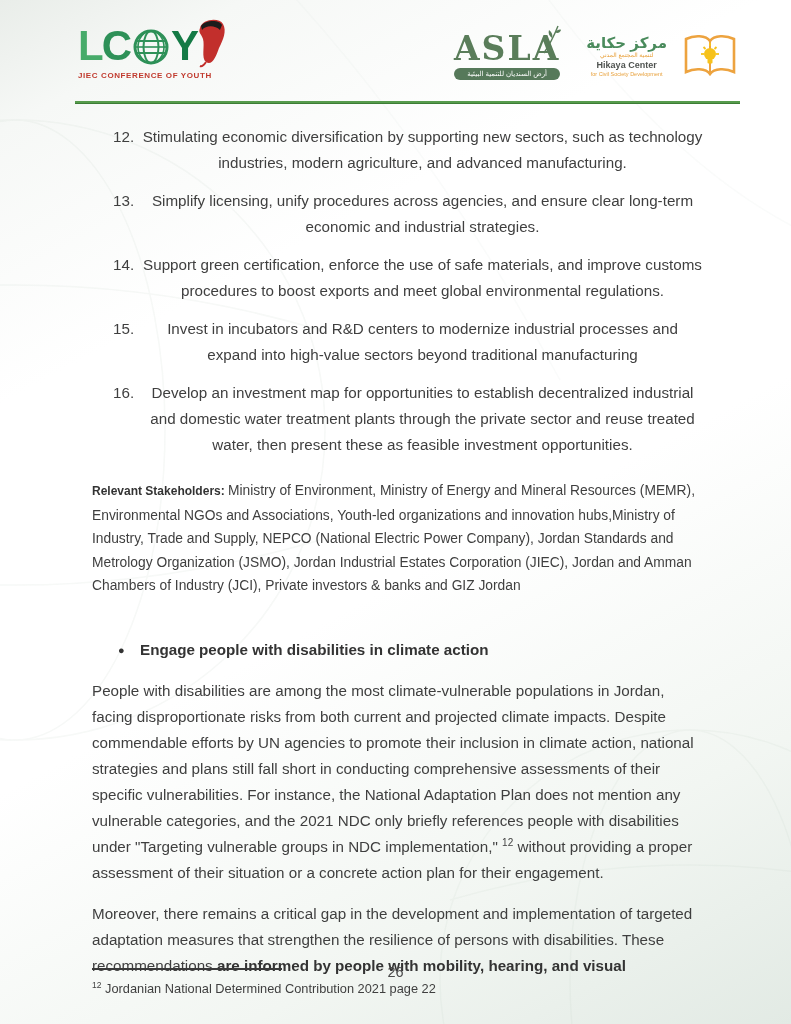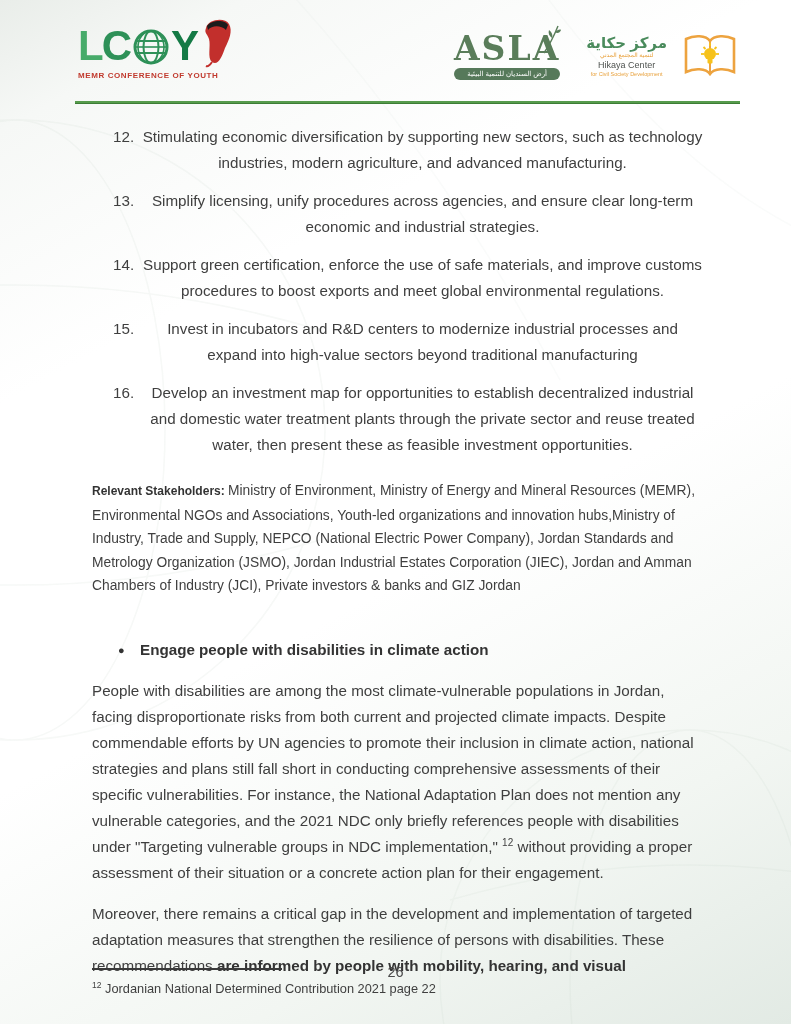--- a/index.html
+++ b/index.html
@@ -103,21 +103,21 @@
   .hikaya-ar-sub {
     direction: rtl;
     color: #e8a13c;
     font-size: 6px;
     line-height: 8px;
     white-space: nowrap;
   }
   .hikaya-en {
     color: #4f5350;
     font-size: 9px;
-    font-weight: 400;
+    font-weight: 700;
     line-height: 12px;
     white-space: nowrap;
   }
   .hikaya-en-sub {
     color: #e8a13c;
     font-size: 5.5px;
     line-height: 7px;
     white-space: nowrap;
   }
 
@@ -235,21 +235,21 @@
           <line x1="4" y1="25" x2="34" y2="25" stroke="#2e9158" stroke-width="2"></line>
           <line x1="3" y1="19" x2="35" y2="19" stroke="#2e9158" stroke-width="1.6"></line>
         </svg>
         <span class="lcoy-letter lcoy-y">Y</span>
         <svg class="lcoy-keffiyeh" width="36" height="52" viewBox="0 0 36 52" fill="none">
           <path d="M8 12 C10 3, 27 1, 31 8 C35 15, 31 24, 27 32 C24 41, 20 50, 14 46 C9 42, 13 30, 11 23 C9 17, 6 17, 8 12 Z" fill="#c22f2c"></path>
           <path d="M9 10 C13 4, 27 3, 30 9 L28 14 C23 9, 14 9, 10 14 Z" fill="#1c1c1c"></path>
           <path d="M14 46 C12 49, 10 51, 8 50" stroke="#c22f2c" stroke-width="2"></path>
         </svg>
       </div>
-      <div class="lcoy-tagline">MEMR CONFERENCE OF YOUTH</div>
+      <div class="lcoy-tagline">JIEC CONFERENCE OF YOUTH</div>
     </div>
 
     <div class="header-right">
       <div class="asla">
         <div class="asla-name">
           <span>ASLA</span>
           <svg class="asla-branch" width="22" height="30" viewBox="0 0 22 30" fill="none">
             <path d="M4 29 C10 20, 14 12, 18 2" stroke="#5a7d5a" stroke-width="1.4"></path>
             <path d="M12 14 C9 12, 8 9, 9 6 C12 8, 13 11, 12 14 Z" fill="#5a7d5a"></path>
             <path d="M15 8 C17 6, 20 5, 21 6 C20 9, 17 10, 15 8 Z" fill="#5a7d5a"></path>

